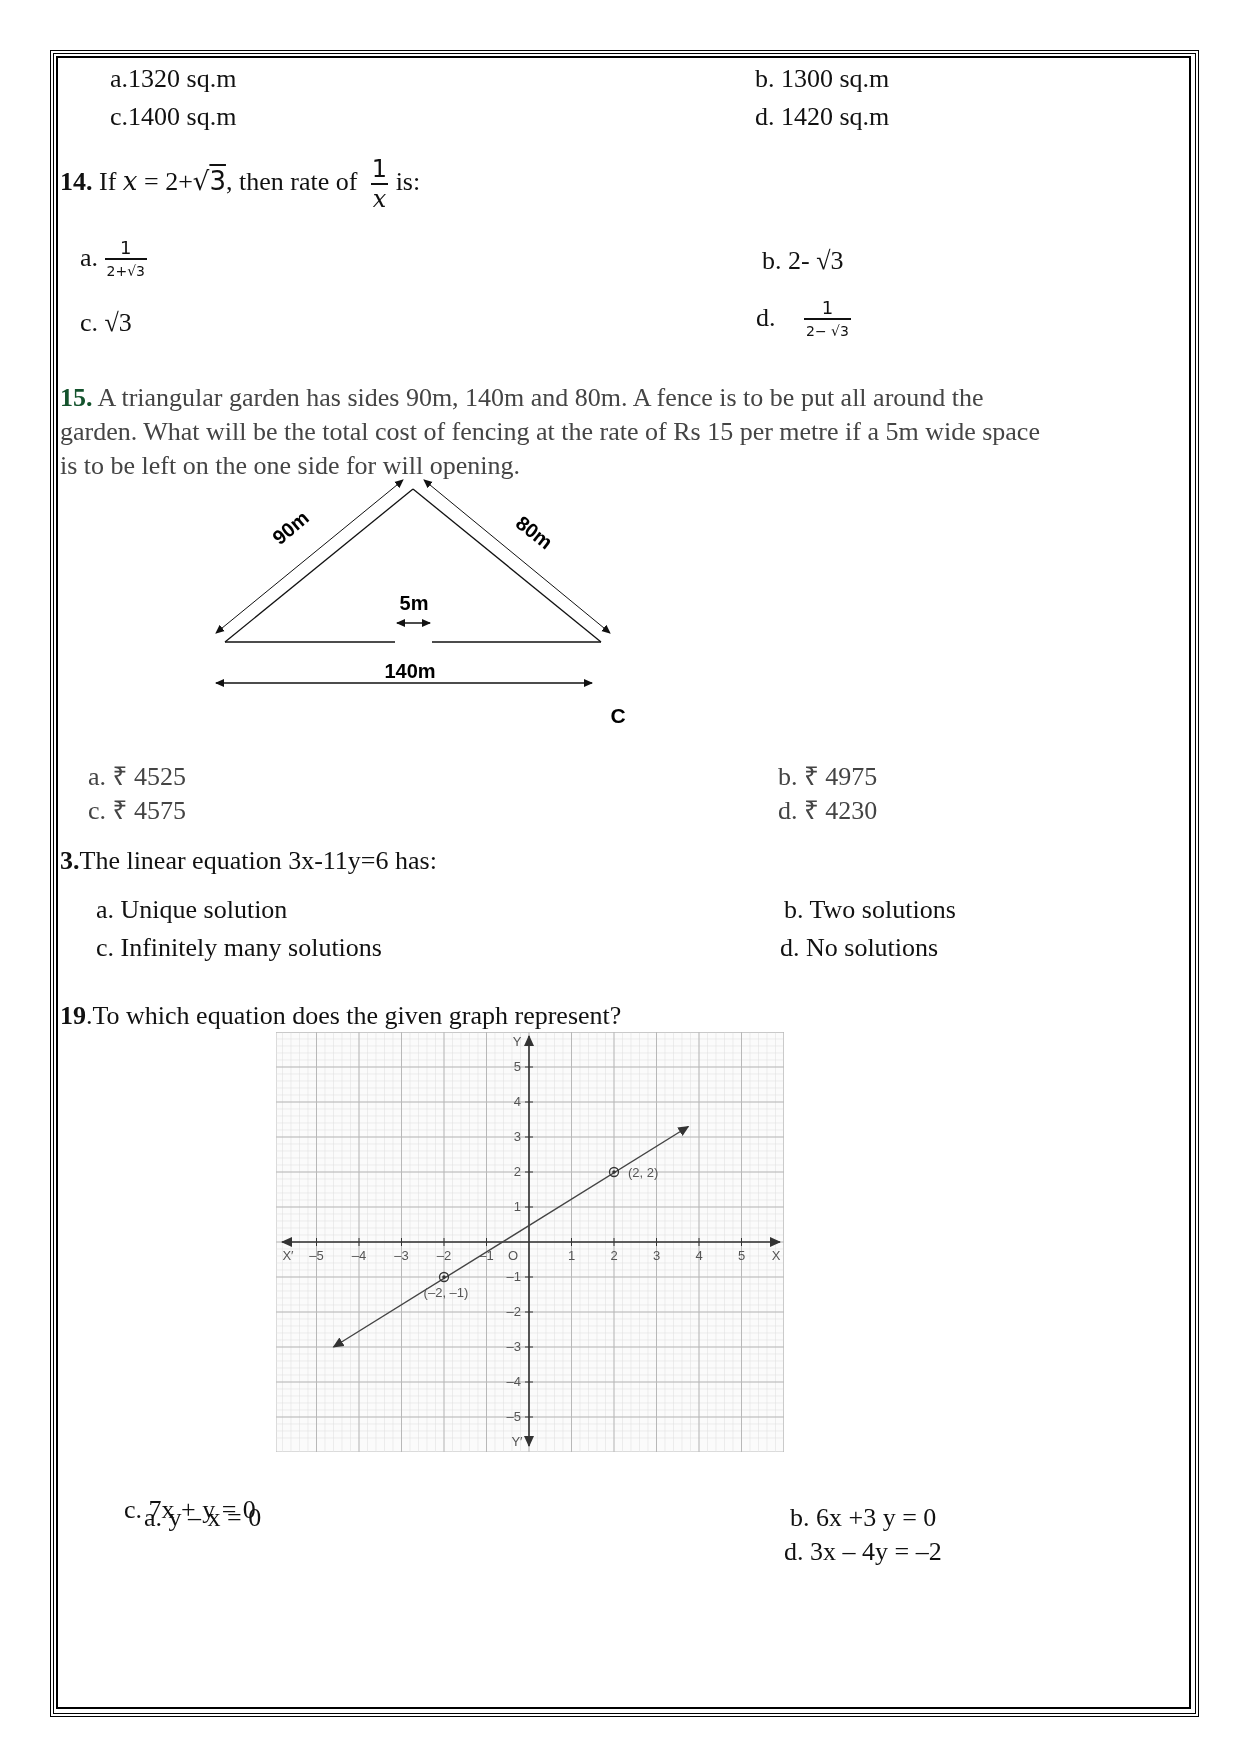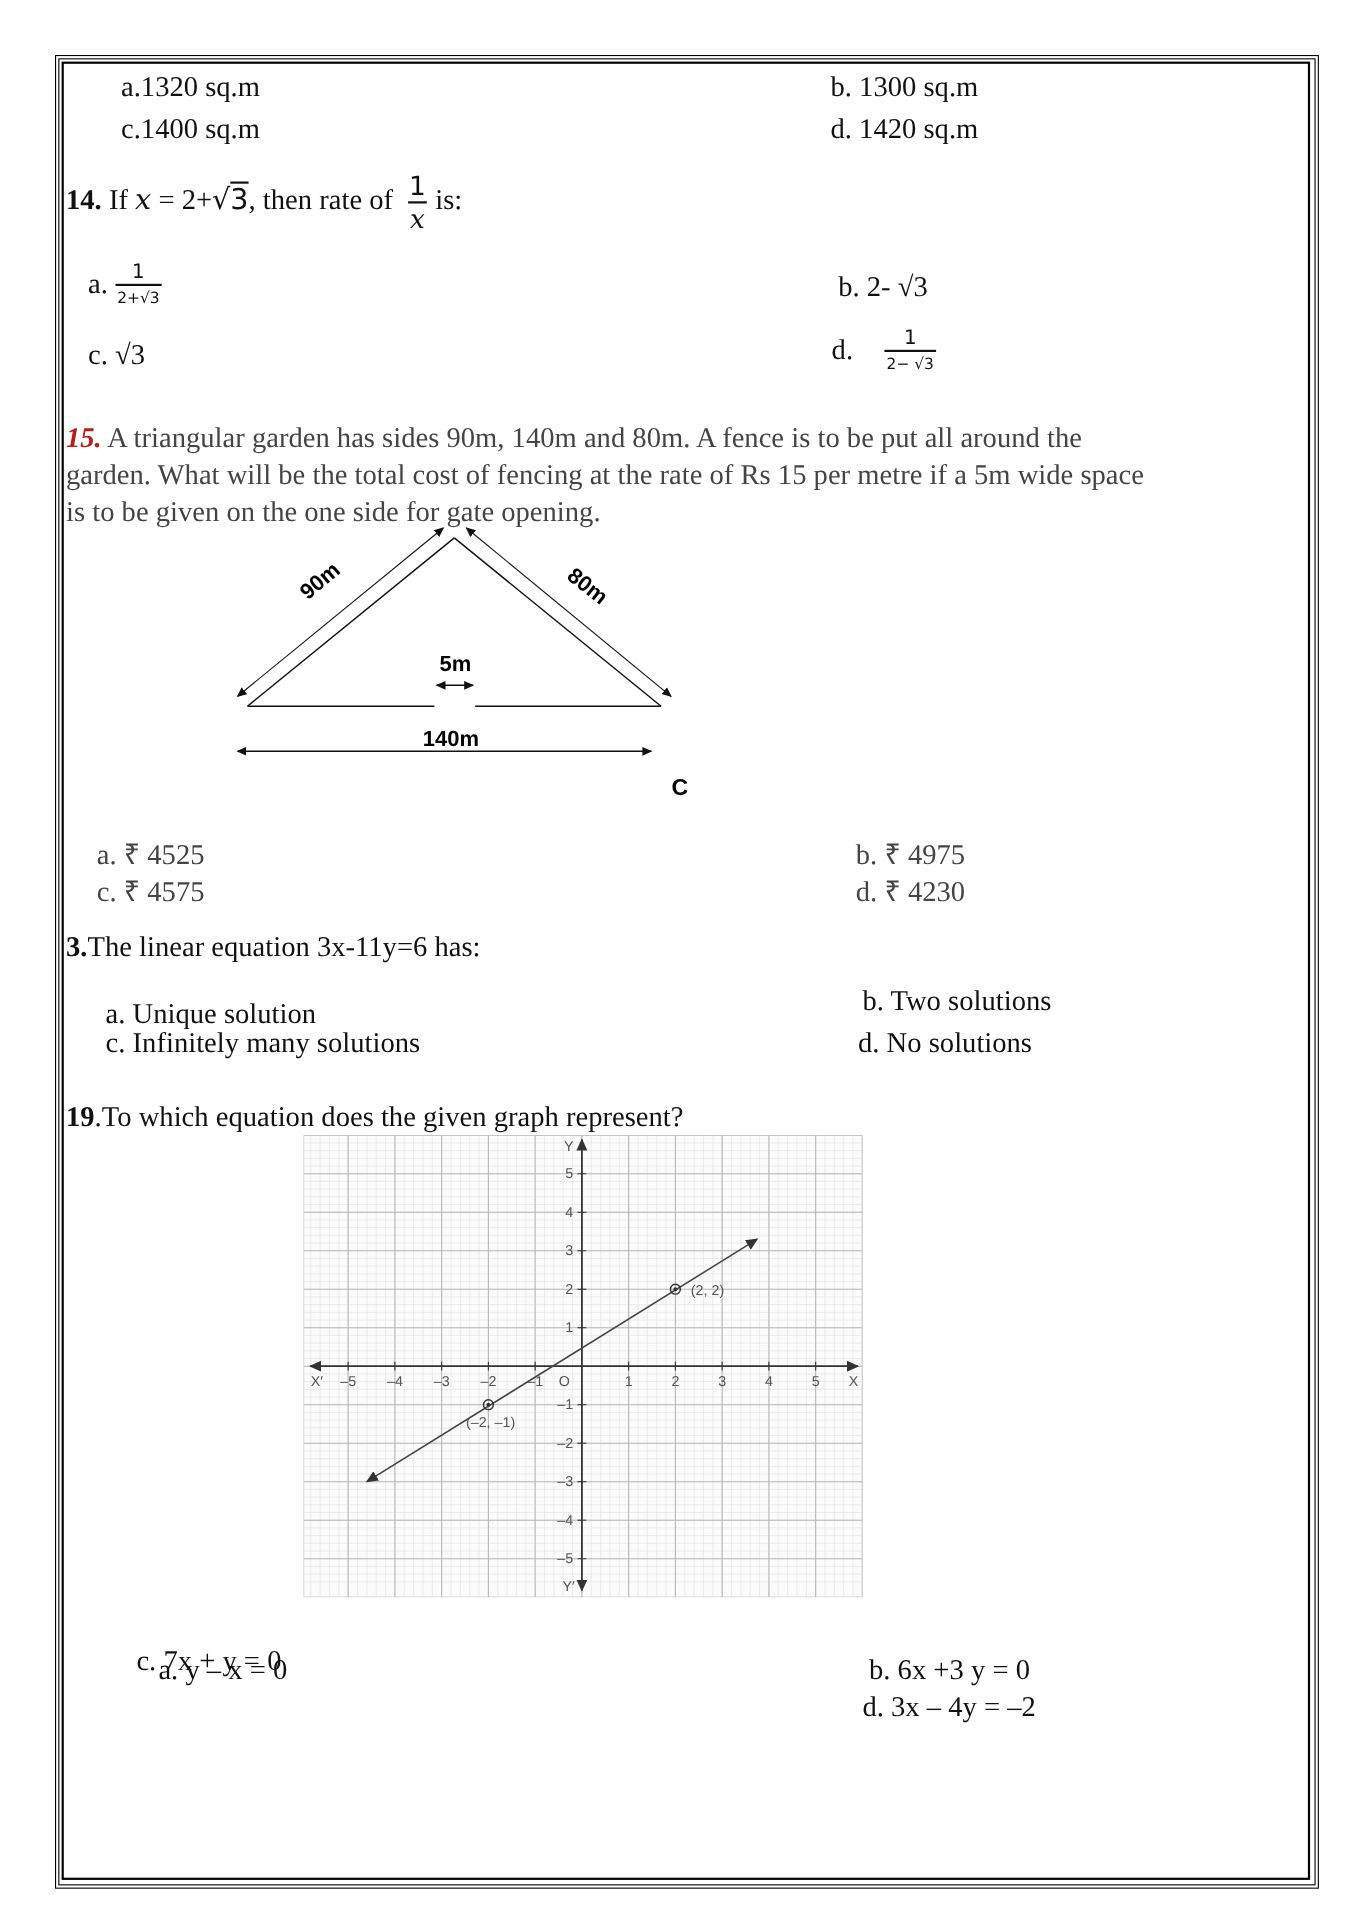--- a/index.html
+++ b/index.html
@@ -57,25 +57,25 @@
 <div class="t" style="left:80px;top:308px;">c. √3</div>
 <div class="t" style="left:756px;top:298px;">
   <span>d.</span>
   <span class="frac" style="margin-left:22px;">
     <span class="num">1</span>
     <span class="den">2− √3</span>
   </span>
 </div>
 
 <div class="t gray" style="left:60px;top:383px;">
-  <span class="b" style="color:#b91c1c;font-style:italic;">15.</span>
+  <span class="b" style="color:#14532d;">15.</span>
   <span>A triangular garden has sides 90m, 140m and 80m. A fence is to be put all around the</span>
 </div>
 <div class="t gray" style="left:60px;top:417px;">garden. What will be the total cost of fencing at the rate of Rs 15 per metre if a 5m wide space</div>
-<div class="t gray" style="left:60px;top:451px;">is to be given on the one side for gate opening.</div>
+<div class="t gray" style="left:60px;top:451px;">is to be left on the one side for will opening.</div>
 
 <svg style="position:absolute;left:200px;top:478px;" width="460" height="260">
   <defs>
     <marker id="ah" markerWidth="10" markerHeight="10" refX="8" refY="5" orient="auto-start-reverse" markerUnits="userSpaceOnUse">
       <path d="M0,1 L9,5 L0,9 z" fill="#111"></path>
     </marker>
   </defs>
 
   <line x1="25" y1="164" x2="213" y2="11" stroke="#111" stroke-width="1.3"></line>
   <line x1="213" y1="11" x2="401" y2="164" stroke="#111" stroke-width="1.3"></line>
@@ -95,21 +95,21 @@
 </svg>
 
 <div class="t gray" style="left:88px;top:762px;">a. ₹ 4525</div>
 <div class="t gray" style="left:778px;top:762px;">b. ₹ 4975</div>
 <div class="t gray" style="left:88px;top:796px;">c. ₹ 4575</div>
 <div class="t gray" style="left:778px;top:796px;">d. ₹ 4230</div>
 
 <div class="t" style="left:60px;top:846px;">
   <span class="b">3.</span><span>The linear equation 3x-11y=6 has:</span>
 </div>
-<div class="t" style="left:96px;top:895px;margin-top:12px;">a. Unique solution</div>
+<div class="t" style="left:96px;top:895px;">a. Unique solution</div>
 <div class="t" style="left:784px;top:895px;">b. Two solutions</div>
 <div class="t" style="left:96px;top:933px;">c. Infinitely many solutions</div>
 <div class="t" style="left:780px;top:933px;">d. No solutions</div>
 
 <div class="t" style="left:60px;top:1001px;">
   <span class="b">19</span><span>.To which equation does the given graph represent?</span>
 </div>
 
 <svg id="graph" style="position:absolute;left:276px;top:1032px;" width="508" height="420">
   <defs>

